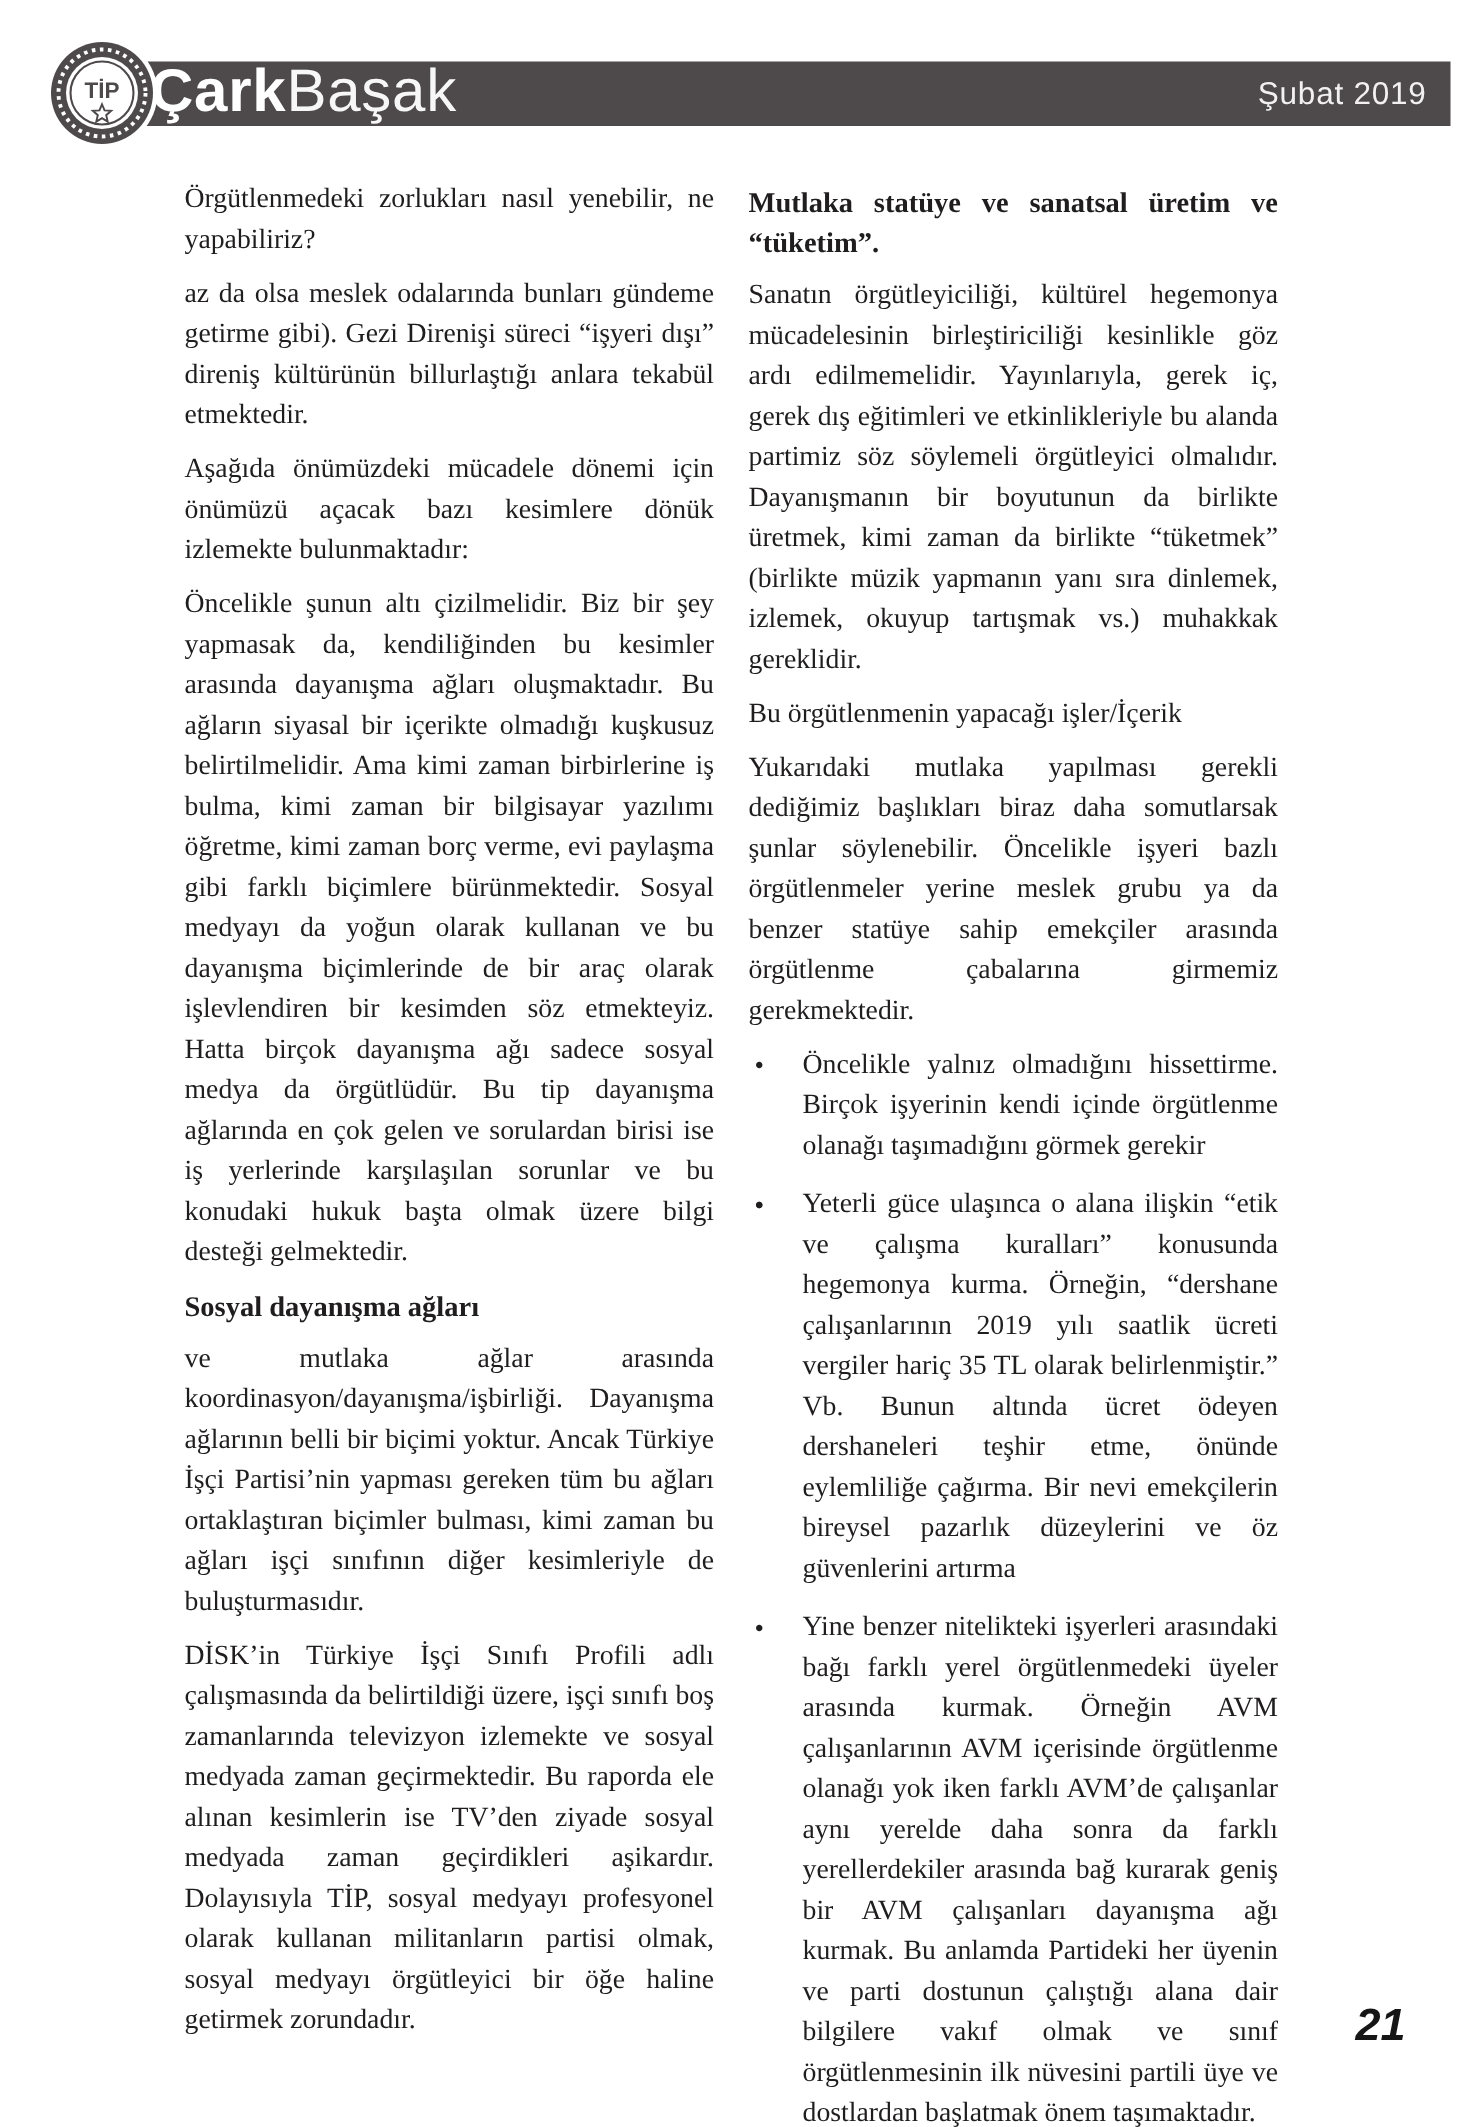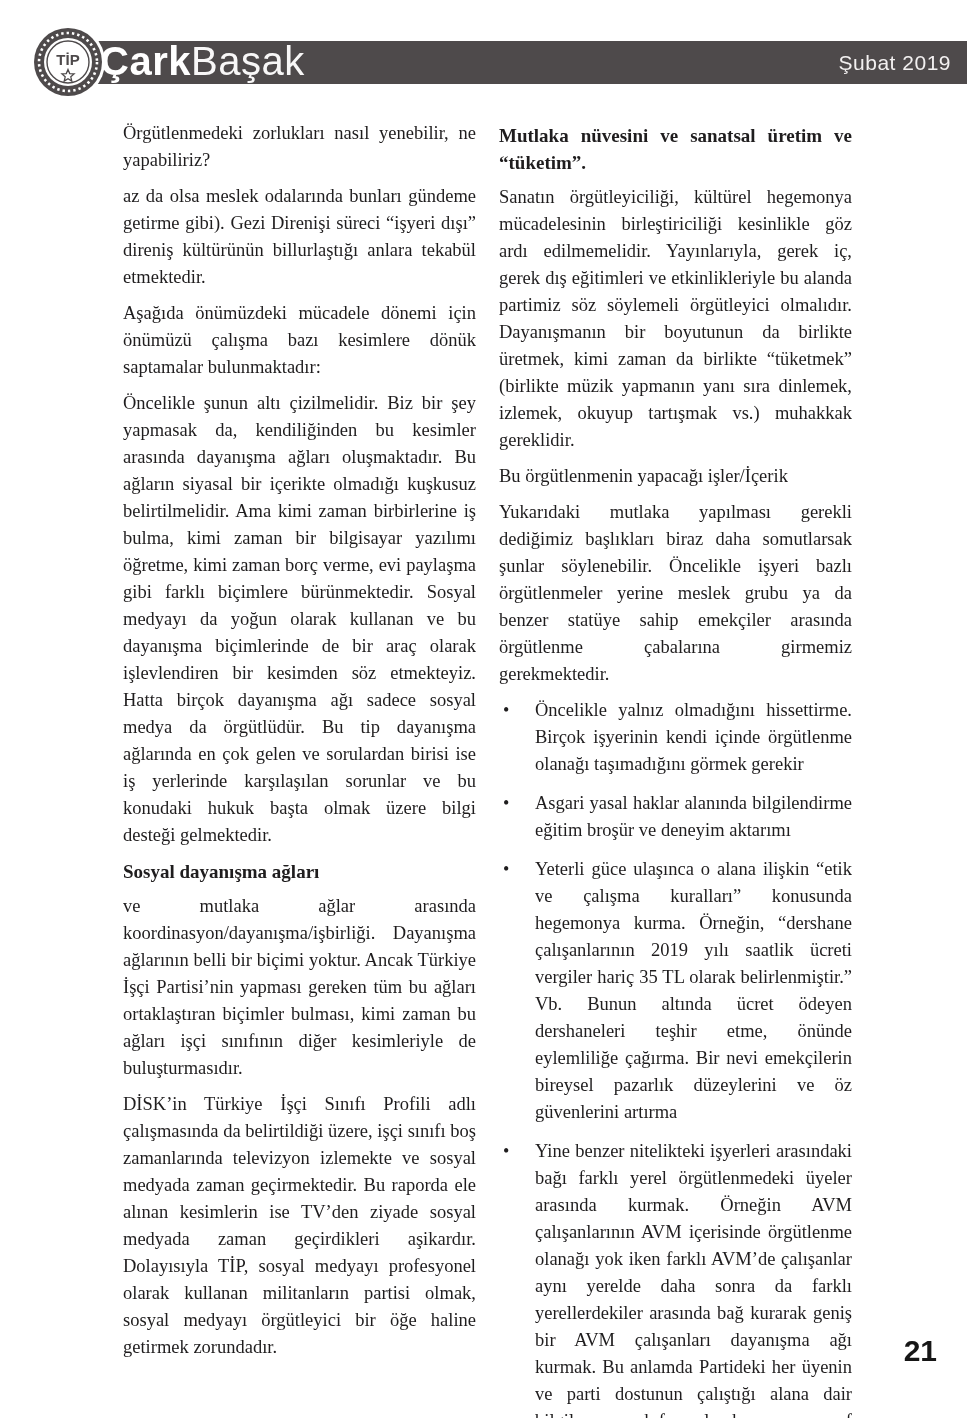--- a/index.html
+++ b/index.html
@@ -54,21 +54,21 @@
     margin:0 0 12px 0;
   }
   .bullet .dot{
     position:absolute;left:4px;top:0;
     font-size:18px;
   }
   
   .page-number{
     position:absolute;right:38px;top:1334px;
     font-family:"Liberation Sans","DejaVu Sans",sans-serif;
-    font-size:30px;font-weight:700;color:#161616;
+    font-size:30px;font-weight:700;color:#161616;font-style:italic;
   }
 </style>
 </head>
 <body>
 
 <div class="page">
 
   <div class="header-bar">
     <div class="masthead">
       <span class="t1">Çark</span><span class="t2">Başak</span>
@@ -84,40 +84,39 @@
     <circle cx="38" cy="38" r="21" fill="none" stroke="#4e4a4b" stroke-width="1.4"></circle>
     <text x="38" y="41" text-anchor="middle" font-family="Liberation Sans, DejaVu Sans, sans-serif" font-size="15" font-weight="800" fill="#4e4a4b">TİP</text>
     <path d="M38 45.5 L39.7 49.6 L44.1 49.9 L40.8 52.8 L41.8 57.1 L38 54.8 L34.2 57.1 L35.2 52.8 L31.9 49.9 L36.3 49.6 Z" fill="none" stroke="#4e4a4b" stroke-width="1.3"></path>
   </svg>
 
   <div class="content">
 
     <div class="col">
       <p>Örgütlenmedeki zorlukları nasıl yenebilir, ne yapabiliriz?</p>
       <p>az da olsa meslek odalarında bunları gündeme getirme gibi). Gezi Direnişi süreci “işyeri dışı” direniş kültürünün billurlaştığı anlara tekabül etmektedir.</p>
-      <p>Aşağıda önümüzdeki mücadele dönemi için önümüzü çalışma bazı kesimlere dönük saptamalar bulunmaktadır:</p>
+      <p>Aşağıda önümüzdeki mücadele dönemi için önümüzü açacak bazı kesimlere dönük izlemekte bulunmaktadır:</p>
       <p>Öncelikle şunun altı çizilmelidir. Biz bir şey yapmasak da, kendiliğinden bu kesimler arasında dayanışma ağları oluşmaktadır. Bu ağların siyasal bir içerikte olmadığı kuşkusuz belirtilmelidir. Ama kimi zaman birbirlerine iş bulma, kimi zaman bir bilgisayar yazılımı öğretme, kimi zaman borç verme, evi paylaşma gibi farklı biçimlere bürünmektedir. Sosyal medyayı da yoğun olarak kullanan ve bu dayanışma biçimlerinde de bir araç olarak işlevlendiren bir kesimden söz etmekteyiz. Hatta birçok dayanışma ağı sadece sosyal medya da örgütlüdür. Bu tip dayanışma ağlarında en çok gelen ve sorulardan birisi ise iş yerlerinde karşılaşılan sorunlar ve bu konudaki hukuk başta olmak üzere bilgi desteği gelmektedir.</p>
       <h3>Sosyal dayanışma ağları</h3>
       <p>ve mutlaka ağlar arasında koordinasyon/dayanışma/işbirliği. Dayanışma ağlarının belli bir biçimi yoktur. Ancak Türkiye İşçi Partisi’nin yapması gereken tüm bu ağları ortaklaştıran biçimler bulması, kimi zaman bu ağları işçi sınıfının diğer kesimleriyle de buluşturmasıdır.</p>
       <p>DİSK’in Türkiye İşçi Sınıfı Profili adlı çalışmasında da belirtildiği üzere, işçi sınıfı boş zamanlarında televizyon izlemekte ve sosyal medyada zaman geçirmektedir. Bu raporda ele alınan kesimlerin ise TV’den ziyade sosyal medyada zaman geçirdikleri aşikardır. Dolayısıyla TİP, sosyal medyayı profesyonel olarak kullanan militanların partisi olmak, sosyal medyayı örgütleyici bir öğe haline getirmek zorundadır.</p>
     </div>
 
     <div class="col">
-      <h3>Mutlaka nüvesini ve sanatsal üretim ve “tüketim”.</h3>
+      <h3>Mutlaka statüye ve sanatsal üretim ve “tüketim”.</h3>
       <p>Sanatın örgütleyiciliği, kültürel hegemonya mücadelesinin birleştiriciliği kesinlikle göz ardı edilmemelidir. Yayınlarıyla, gerek iç, gerek dış eğitimleri ve etkinlikleriyle bu alanda partimiz söz söylemeli örgütleyici olmalıdır. Dayanışmanın bir boyutunun da birlikte üretmek, kimi zaman da birlikte “tüketmek” (birlikte müzik yapmanın yanı sıra dinlemek, izlemek, okuyup tartışmak vs.) muhakkak gereklidir.</p>
       <p>Bu örgütlenmenin yapacağı işler/İçerik</p>
       <p>Yukarıdaki mutlaka yapılması gerekli dediğimiz başlıkları biraz daha somutlarsak şunlar söylenebilir. Öncelikle işyeri bazlı örgütlenmeler yerine meslek grubu ya da benzer statüye sahip emekçiler arasında örgütlenme çabalarına girmemiz gerekmektedir.</p>
 
       <div class="bullet">
         <span class="dot">•</span>
         <span>Öncelikle yalnız olmadığını hissettirme. Birçok işyerinin kendi içinde örgütlenme olanağı taşımadığını görmek gerekir</span>
       </div>
       <div class="bullet">
         <span class="dot">•</span>
-        <span>Asgari yasal haklar alanında bilgilendirme eğitim broşür ve deneyim aktarımı</span>
       </div>
       <div class="bullet">
         <span class="dot">•</span>
         <span>Yeterli güce ulaşınca o alana ilişkin “etik ve çalışma kuralları” konusunda hegemonya kurma. Örneğin, “dershane çalışanlarının 2019 yılı saatlik ücreti vergiler hariç 35 TL olarak belirlenmiştir.” Vb. Bunun altında ücret ödeyen dershaneleri teşhir etme, önünde eylemliliğe çağırma. Bir nevi emekçilerin bireysel pazarlık düzeylerini ve öz güvenlerini artırma</span>
       </div>
       <div class="bullet">
         <span class="dot">•</span>
         <span>Yine benzer nitelikteki işyerleri arasındaki bağı farklı yerel örgütlenmedeki üyeler arasında kurmak. Örneğin AVM çalışanlarının AVM içerisinde örgütlenme olanağı yok iken farklı AVM’de çalışanlar aynı yerelde daha sonra da farklı yerellerdekiler arasında bağ kurarak geniş bir AVM çalışanları dayanışma ağı kurmak. Bu anlamda Partideki her üyenin ve parti dostunun çalıştığı alana dair bilgilere vakıf olmak ve sınıf örgütlenmesinin ilk nüvesini partili üye ve dostlardan başlatmak önem taşımaktadır.</span>
       </div>
     </div>

